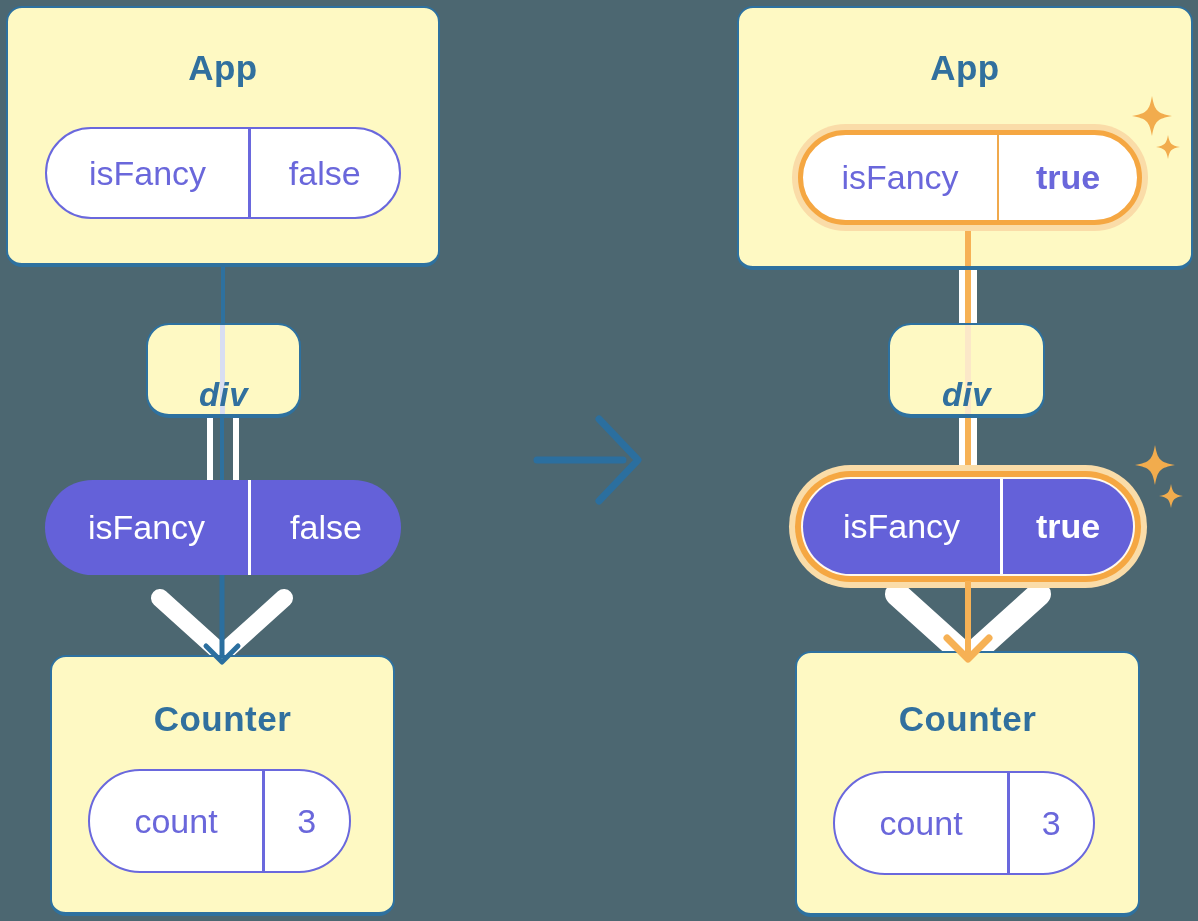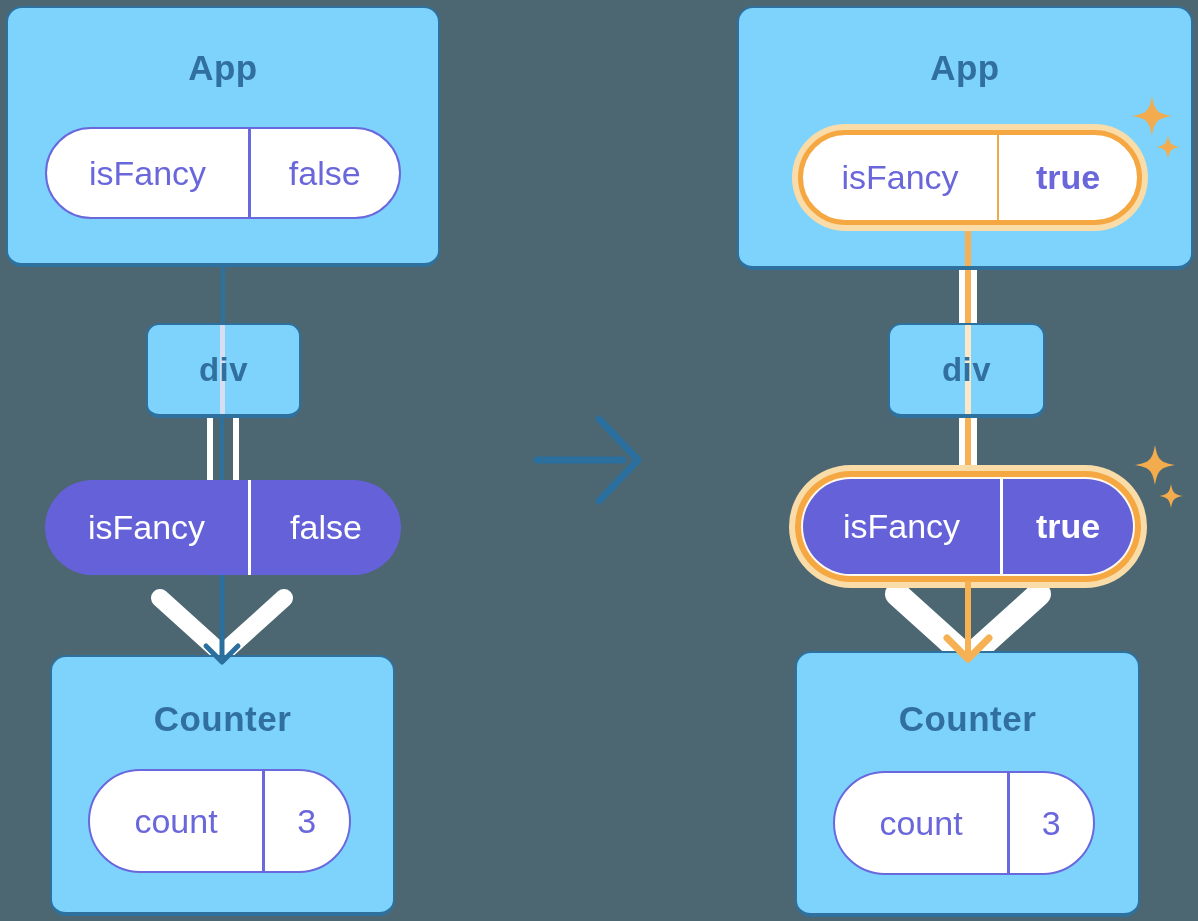--- a/index.html
+++ b/index.html
@@ -5,29 +5,29 @@
   html,body{margin:0;padding:0;}
   body{
     width:1198px;height:921px;overflow:hidden;
     font-family:"Liberation Sans","DejaVu Sans",sans-serif;
     -webkit-font-smoothing:antialiased;
   }
   .scene{position:relative;width:1198px;height:921px;background:#4C6771;}
 
   
   .card{
-    position:absolute;background:#7dd3fc;
+    position:absolute;background:#fef9c3;
     border:2px solid #2E719F;border-bottom-width:4px;
     border-radius:16px;z-index:2;box-sizing:border-box;
   }
   .card-title{
     position:absolute;left:0;right:0;text-align:center;
     color:#31709E;font-size:35px;font-weight:600;letter-spacing:.5px;
   }
-  .node-card{display:flex;align-items:center;justify-content:center;border-radius:13px;}
+  .node-card{display:flex;align-items:flex-end;justify-content:center;border-radius:23px;font-style:italic;}
   .node-label{
     position:relative;z-index:2;color:#31709E;font-size:33px;font-weight:600;letter-spacing:.5px;
   }
 
   
   .pill{
     position:absolute;display:flex;align-items:stretch;
     border-radius:60px;box-sizing:border-box;overflow:hidden;z-index:3;
   }
   .pill .cell{

